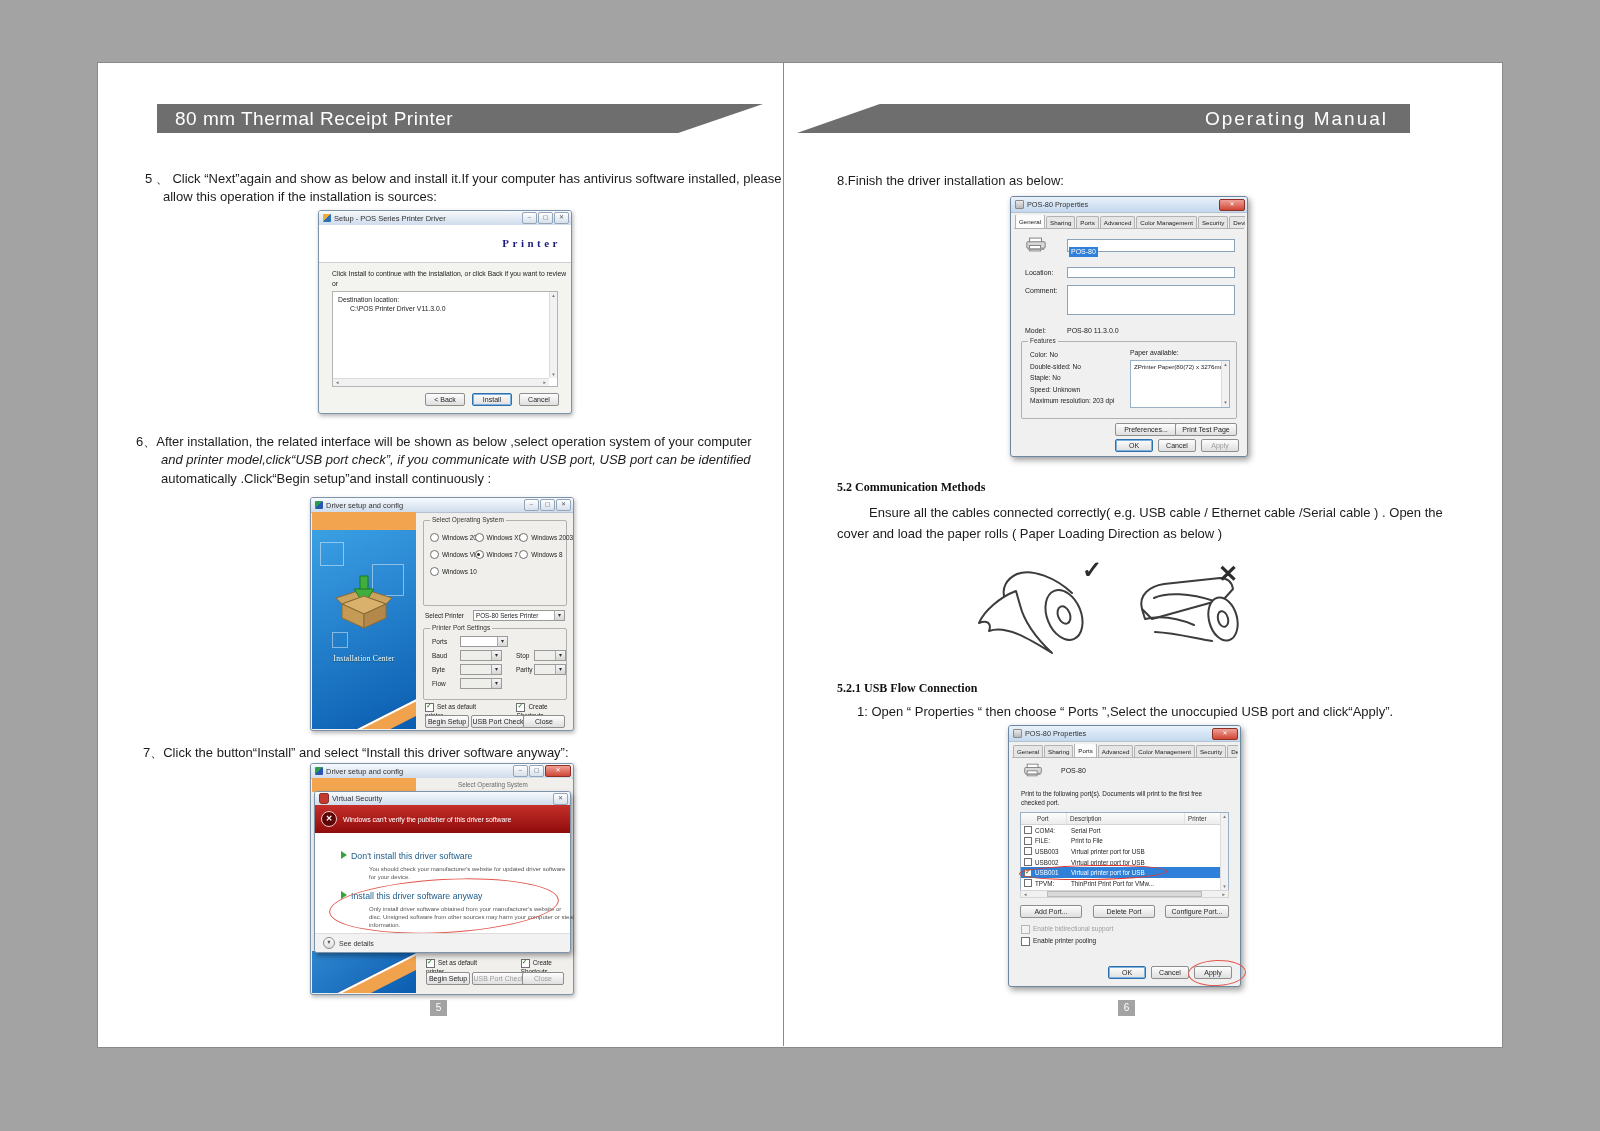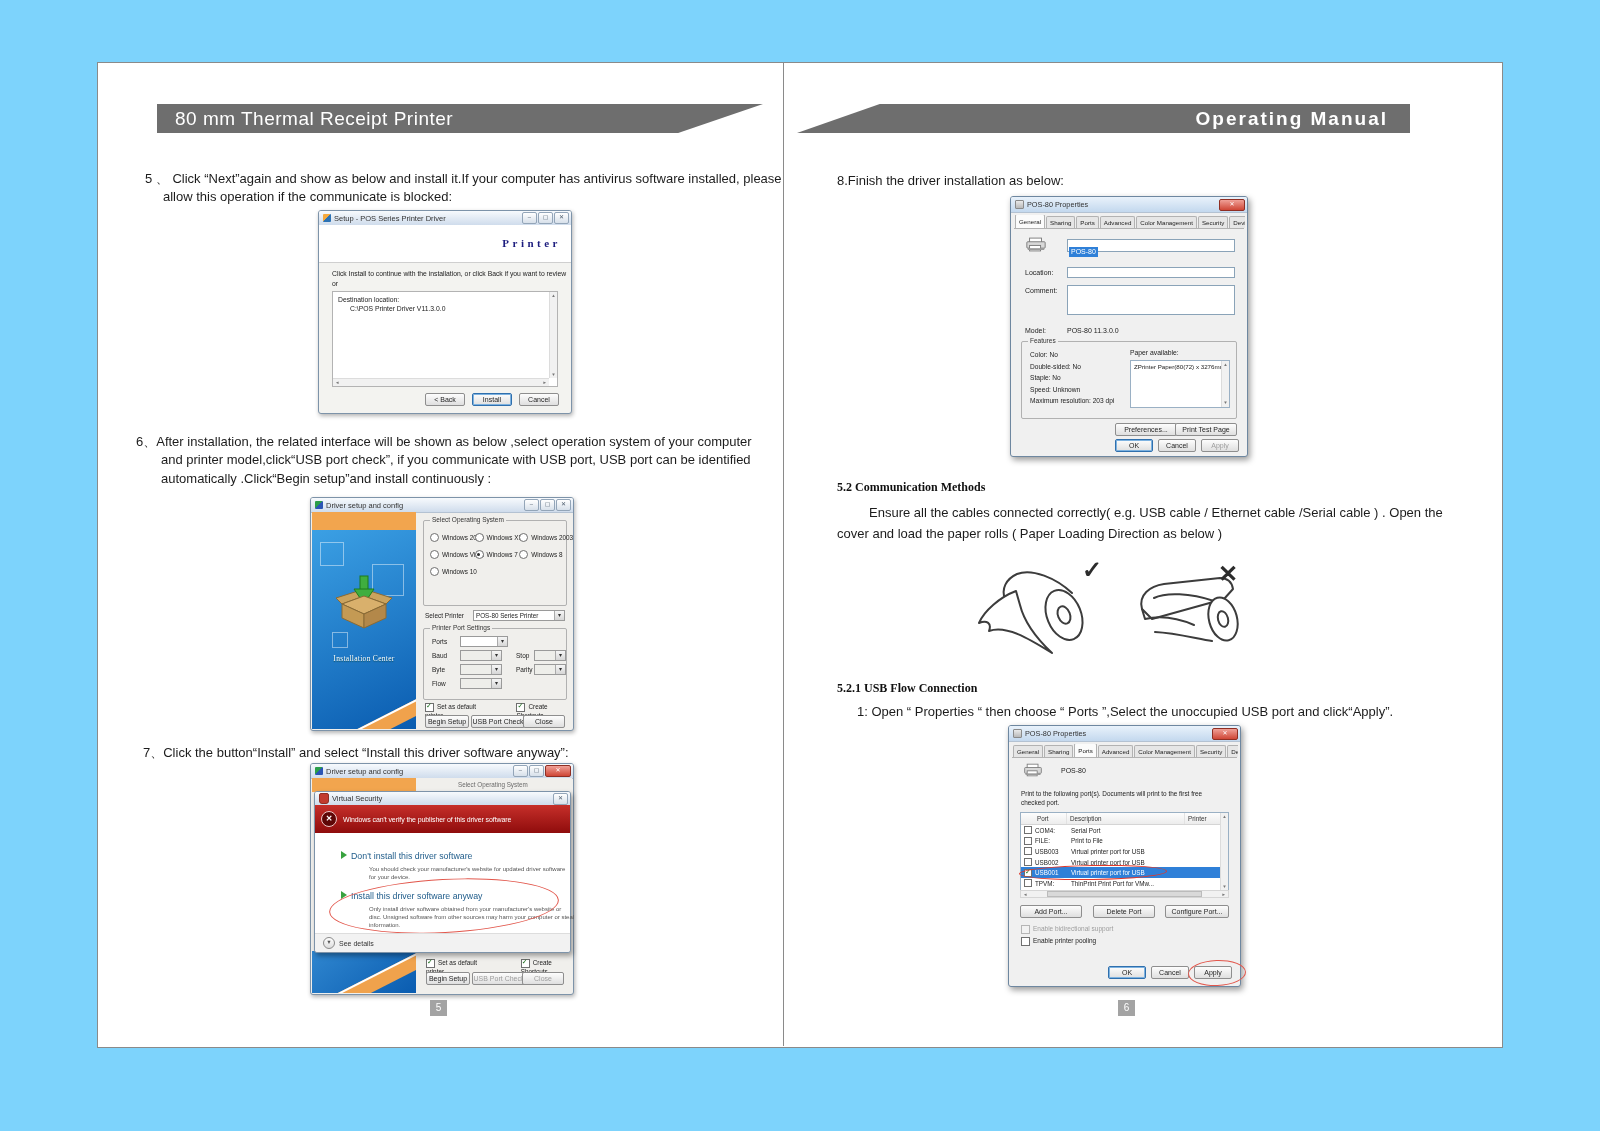--- a/index.html
+++ b/index.html
@@ -1,28 +1,28 @@
 <!DOCTYPE html>
 <html><head>
 <meta charset="utf-8">
 <style>
   html,body{margin:0;padding:0;background:#fff;}
-  .canvas{position:relative;width:1600px;height:1131px;background:#7dd3fc;overflow:hidden;
+  .canvas{position:relative;width:1600px;height:1131px;background:#a3a3a3;overflow:hidden;
           font-family:"Liberation Sans",sans-serif;color:#222;}
   .t{position:absolute;white-space:nowrap;}
 
   
   .sheet{position:absolute;left:97px;top:62px;width:1404px;height:984px;border:1px solid #8a8a8a;background:#fff;}
   .spine{position:absolute;left:783px;top:63px;width:1px;height:983px;background:#8a8a8a;}
 
   
   .banner{position:absolute;top:104px;height:29px;background:#6e6e6e;color:#fff;font-size:19px;line-height:29px;letter-spacing:.5px;}
   .banner-l{left:157px;width:606px;padding-left:0;clip-path:polygon(0 0,100% 0,86% 100%,0 100%);}
   .banner-l span{position:absolute;left:18px;}
-  .banner-r{left:797px;width:613px;clip-path:polygon(13.5% 0,100% 0,100% 100%,0 100%);font-weight:bold;}
+  .banner-r{left:797px;width:613px;clip-path:polygon(13.5% 0,100% 0,100% 100%,0 100%);}
   .banner-r span{position:absolute;right:22px;letter-spacing:2px;}
 
   
   .body-txt{font-size:13px;color:#1c1c1c;}
   .sec-head{font-family:"Liberation Serif",serif;font-weight:bold;font-size:12px;color:#111;}
   .pageno{position:absolute;width:17px;height:16px;background:#a3a3a3;color:#fff;font-size:10px;line-height:16px;text-align:center;}
 
   
   .dlg{position:absolute;border:1px solid #7d93a9;border-radius:3px;background:#f0efec;box-shadow:1px 2px 4px rgba(0,0,0,.3);overflow:visible;}
   .tbar{position:absolute;left:0;top:0;right:0;height:14px;background:linear-gradient(#f7fafd,#cfdcec);border-bottom:1px solid #b4c2d2;
@@ -158,21 +158,21 @@
   <div class="spine"></div>
 
   <div class="banner banner-l">
       <span>80 mm Thermal Receipt Printer</span>
     </div>
   <div class="banner banner-r">
       <span>Operating Manual</span>
     </div>
 
   <div class="t body-txt" style="left:145px;top:170px;">5 、 Click “Next”again and show as below and install it.If your computer has antivirus software installed, please</div>
-  <div class="t body-txt" style="left:163px;top:189px;">allow this operation if the communicate is blocked:</div>
+  <div class="t body-txt" style="left:163px;top:189px;">allow this operation if the installation is sources:</div>
 
   <div class="dlg" id="dlg-setup">
     <div class="tbar">
       <span class="ticon"></span>
       <span class="ttext">Setup - POS Series Printer Driver</span>
       <span class="wbtns">
         <span class="wbtn">–</span>
         <span class="wbtn">▢</span>
         <span class="wbtn">✕</span>
       </span>
@@ -197,21 +197,21 @@
       </div>
     </div>
     <div class="btnrow">
       <span class="btn">&lt; Back</span>
       <span class="btn focus">Install</span>
       <span class="btn">Cancel</span>
     </div>
   </div>
 
   <div class="t body-txt" style="left:136px;top:433px;">6、After installation, the related interface will be shown as below ,select operation system of your computer</div>
-  <div class="t body-txt" style="left:161px;top:452px;">and printer model,click“USB port check”, if you communicate with USB port, USB port can be identified</div>
+  <div class="t body-txt" style="left:161px;top:452px;font-style:italic;">and printer model,click“USB port check”, if you communicate with USB port, USB port can be identified</div>
   <div class="t body-txt" style="left:161px;top:471px;">automatically .Click“Begin setup”and install continuously :</div>
 
   <div class="dlg" id="dlg-driver">
     <div class="tbar">
       <span class="ticon" style="background:linear-gradient(135deg,#2b9e4a 50%,#2b55b4 50%);"></span>
       <span class="ttext">Driver setup and config</span>
       <span class="wbtns">
         <span class="wbtn">–</span>
         <span class="wbtn">▢</span>
         <span class="wbtn">✕</span>

